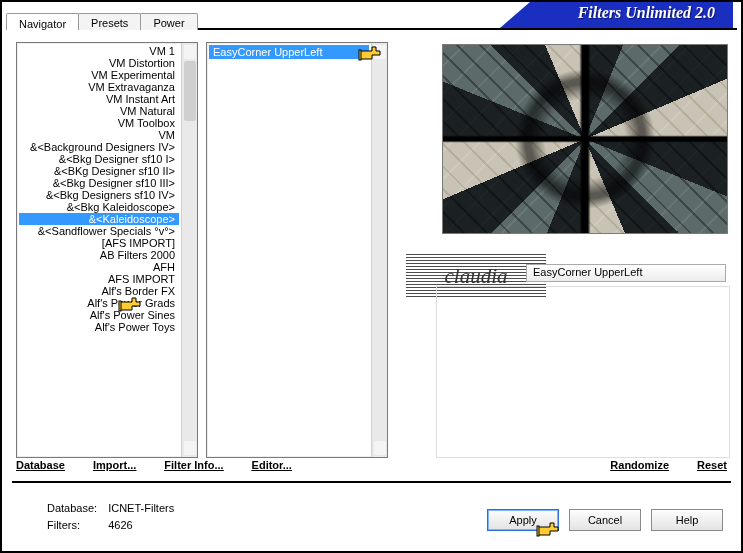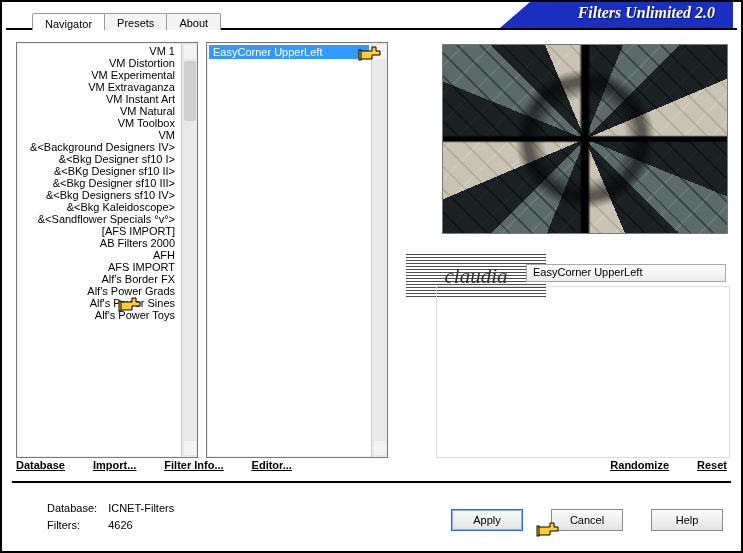--- a/index.html
+++ b/index.html
@@ -20,21 +20,21 @@
   }
   .rule-top { position: absolute; left: 4px; right: 4px; top: 26px; height: 2px; background: #000; }
 
   
   .tabs { position: absolute; left: 4px; top: 8px; display: flex; align-items: flex-end; z-index: 2; }
   .tab {
     border: 1px solid #999; border-bottom: none; background: #f4f4f4;
     padding: 3px 12px 4px; margin-right: -1px; border-radius: 2px 2px 0 0;
     cursor: default; color: #000; position: relative; top: 1px;
   }
-  .tab.active { background: #fff; z-index: 3; padding-top: 4px; padding-bottom: 5px; top: 3px; margin-left: 26px; }
+  .tab.active { background: #fff; z-index: 3; padding-top: 4px; padding-bottom: 5px; top: 3px; }
 
   
   .content { position: absolute; left: 4px; right: 4px; top: 28px; bottom: 4px; z-index: 2; background: #fff; }
 
   .rule-bottom { position: absolute; left: 6px; right: 6px; bottom: 64px; height: 2px; background: #000; }
 
   
   .catbox { position: absolute; left: 10px; top: 12px; width: 182px; height: 416px; border: 1px solid #7a7a7a; background: #fff; box-shadow: inset 0 0 0 1px #eee; display: flex; }
   .catlist { flex: 1; overflow: hidden; padding: 2px 2px; }
   .catlist div { padding: 0 4px; white-space: nowrap; cursor: default; text-align: right; }
@@ -89,21 +89,21 @@
 
   
   .linkrow { position: absolute; left: 10px; right: 10px; bottom: 70px; height: 24px; display: flex; align-items: center; text-decoration: underline; }
   .linkbtn { font-weight: 700; text-decoration: underline; cursor: pointer; color: #000; margin-right: 28px; }
   .linkrow .spacer { flex: 1; }
 
   
   .bottom { position: absolute; left: 8px; right: 8px; bottom: 6px; height: 52px; }
   .dbinfo { position: absolute; left: 6px; bottom: 6px; line-height: 13px; margin-left: 24px; }
   .dbinfo td { padding-right: 8px; }
-  .btnrow { position: absolute; right: 6px; bottom: 10px; display: flex; gap: 28px; align-items: center; }
+  .btnrow { position: absolute; right: 6px; bottom: 10px; display: flex; gap: 10px; align-items: center; }
   .winbtn {
     width: 72px; height: 22px; border: 1px solid #8a8a8a; background: linear-gradient(#fdfdfd,#e3e3e3);
     font-size: 11px; cursor: pointer; padding: 0;
   }
   .winbtn.primary { border: 1px solid #2e6fd6; box-shadow: 0 0 0 1px #7db3ff inset; }
 
   
   .hand { position: absolute; width: 32px; height: 22px; z-index: 10; }
   .hand svg { width: 100%; height: 100%; }
 
@@ -117,41 +117,42 @@
 <body>
 
 <div class="header">
   <div class="header-title">Filters Unlimited 2.0</div>
 </div>
 <div class="rule-top"></div>
 
 <div class="tabs">
   <div class="tab active">Navigator</div>
   <div class="tab">Presets</div>
-  <div class="tab">About</div>
+  <div class="tab">Power</div>
 </div>
 
 <div class="content">
 
   <div class="catbox">
     <div class="catlist" id="catlist">
         <div>VM 1</div>
         <div>VM Distortion</div>
         <div>VM Experimental</div>
         <div>VM Extravaganza</div>
         <div>VM Instant Art</div>
         <div>VM Natural</div>
         <div>VM Toolbox</div>
         <div>VM</div>
         <div>&amp;&lt;Background Designers IV&gt;</div>
         <div>&amp;&lt;Bkg Designer sf10 I&gt;</div>
         <div>&amp;&lt;BKg Designer sf10 II&gt;</div>
         <div>&amp;&lt;Bkg Designer sf10 III&gt;</div>
         <div>&amp;&lt;Bkg Designers sf10 IV&gt;</div>
         <div>&amp;&lt;Bkg Kaleidoscope&gt;</div>
+        <div class="sel">&amp;&lt;Kaleidoscope&gt;</div>
         <div>&amp;&lt;Sandflower Specials °v°&gt;</div>
         <div>[AFS IMPORT]</div>
         <div>AB Filters 2000</div>
         <div>AFH</div>
         <div>AFS IMPORT</div>
         <div>Alf's Border FX</div>
         <div>Alf's Power Grads</div>
         <div>Alf's Power Sines</div>
         <div>Alf's Power Toys</div>
       </div>

